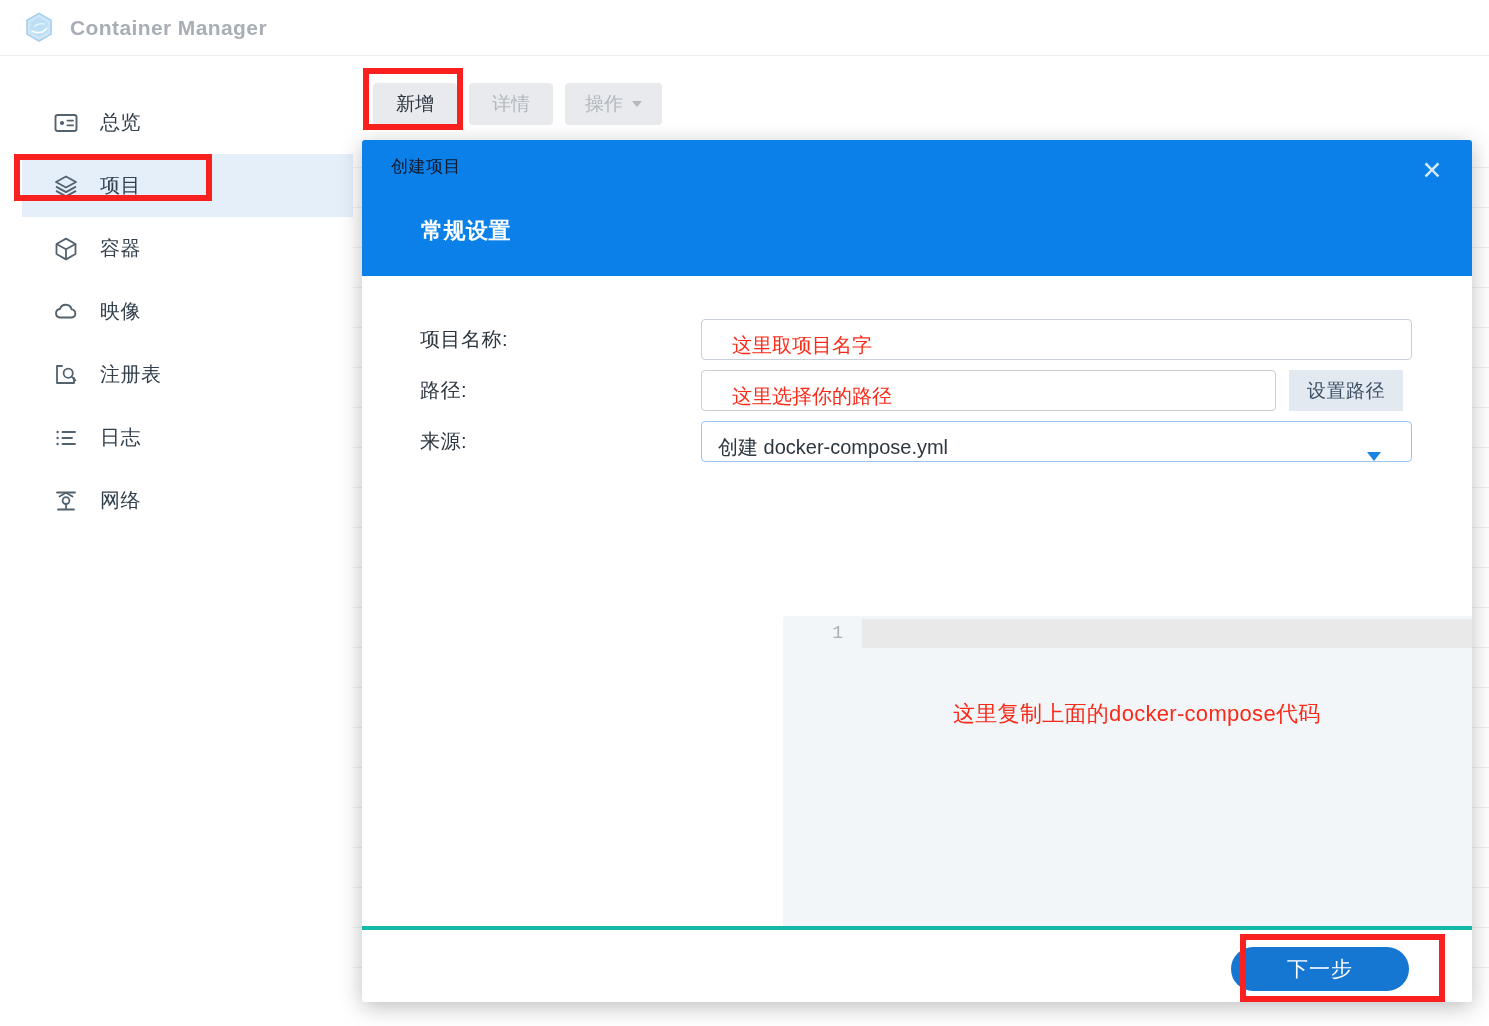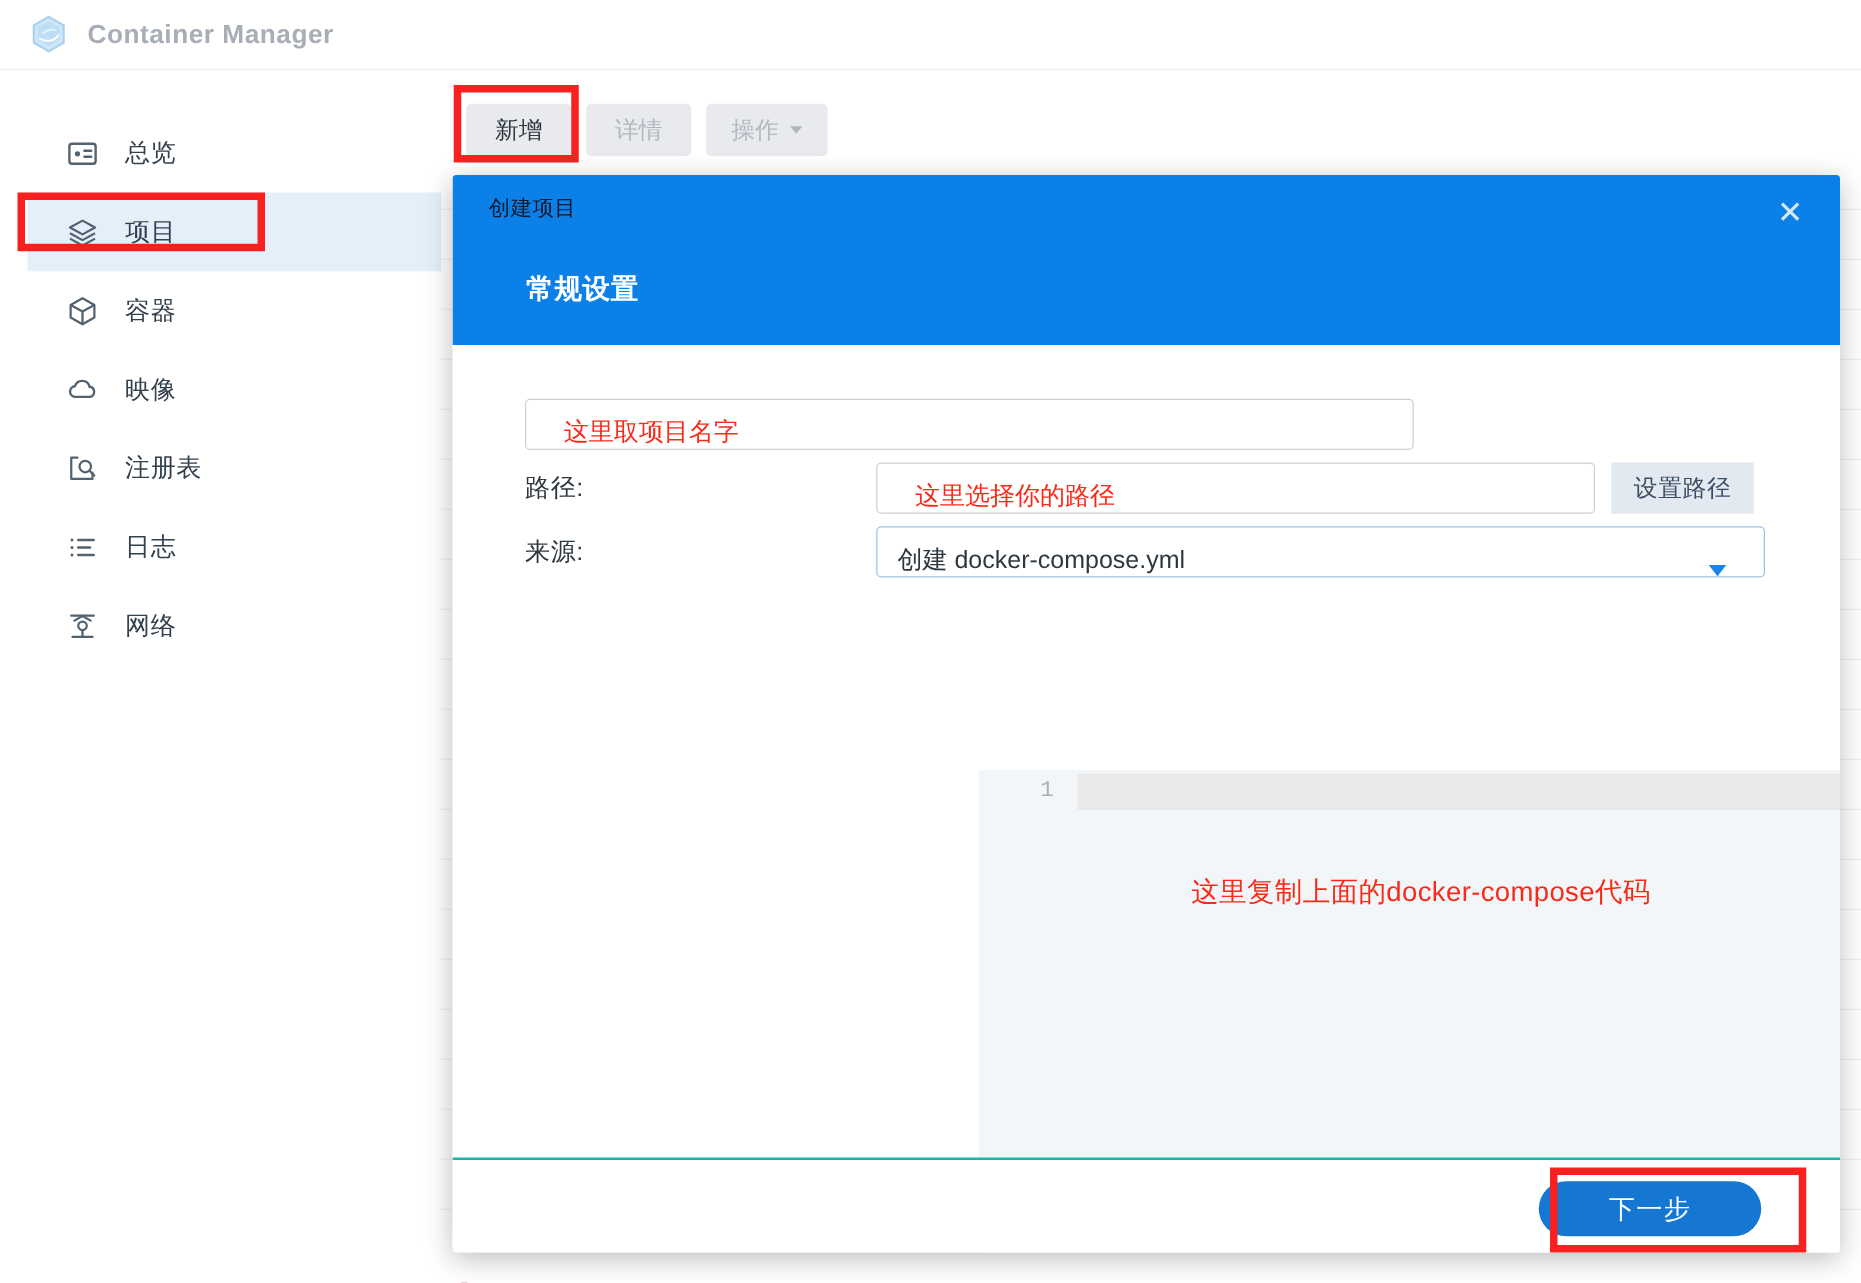--- a/index.html
+++ b/index.html
@@ -276,21 +276,21 @@
     color: #fa2a19;
     letter-spacing: 0.3px;
     white-space: nowrap;
   }
 
   
   .modal-footer {
     position: relative;
     height: 76px;
     background: #ffffff;
-    border-top: 2px solid #14b8a6;
+    border-top: 4px solid #14b8a6;
   }
   .btn-next {
     position: absolute;
     right: 63px; top: 17px;
     width: 178px; height: 44px;
     border: none;
     border-radius: 22px;
     background: #1577d2;
     color: #ffffff;
     font-family: inherit;
@@ -449,20 +449,21 @@
 
     <div class="modal-header">
       <div class="modal-header-title">创建项目</div>
       <div class="modal-header-subtitle">常规设置</div>
       <button class="modal-close">✕</button>
     </div>
 
     <div class="modal-body">
 
       <div class="form-row">
+        <div class="form-label">项目名称:</div>
         <div class="field w-name">
           <span class="placeholder-red">这里取项目名字</span>
         </div>
       </div>
 
       <div class="form-row">
         <div class="form-label">路径:</div>
         <div class="field w-path">
           <span class="placeholder-red">这里选择你的路径</span>
         </div>

